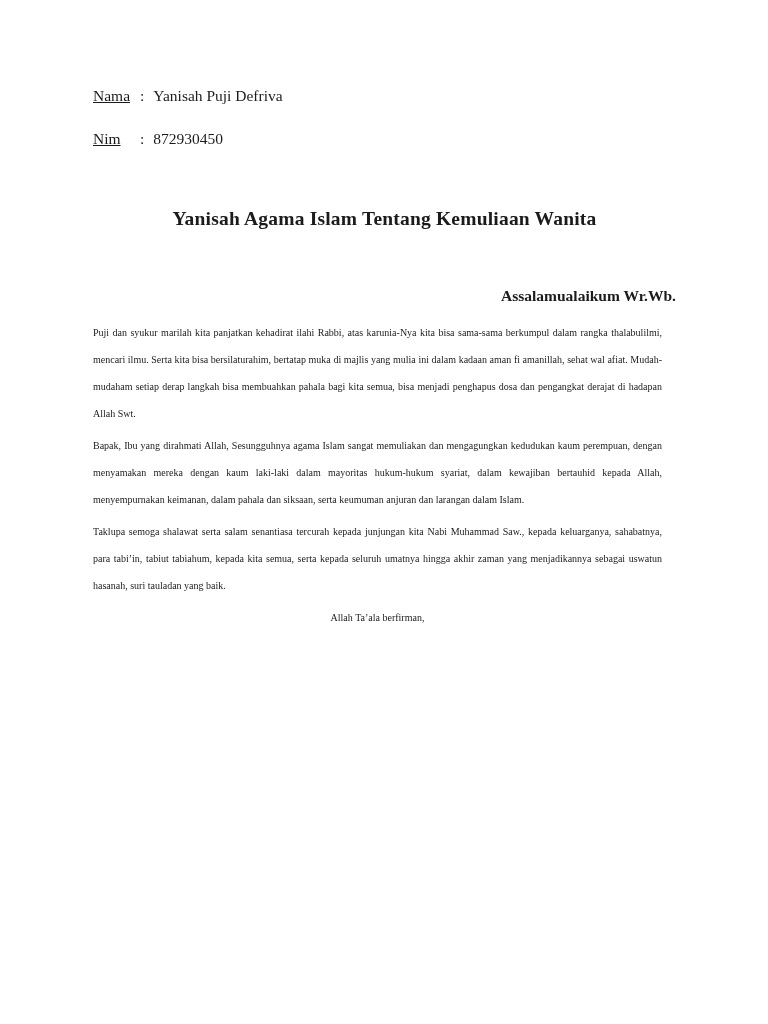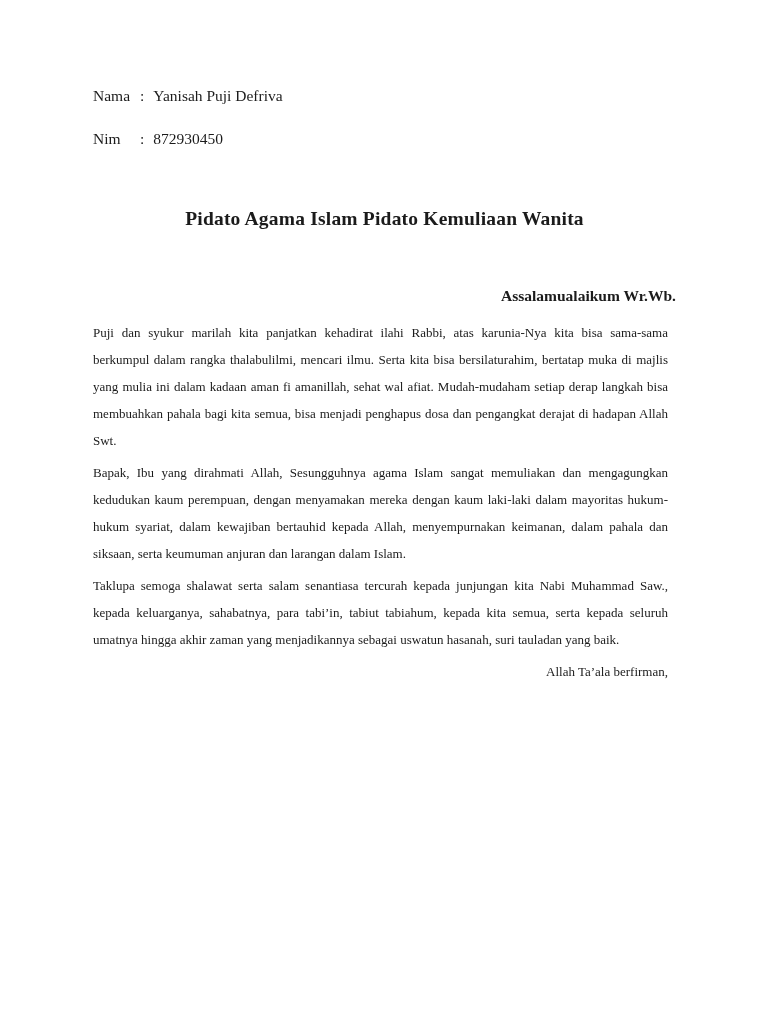--- a/index.html
+++ b/index.html
@@ -22,20 +22,21 @@
     font-size: 15.5px;
     line-height: 20px;
     white-space: nowrap;
   }
   .field-row + .field-row {
     margin-top: 23px;
   }
   .field-label {
     display: inline-block;
     width: 47px;
+    text-decoration: underline;
   }
   .field-sep {
     display: inline-block;
     margin-right: 9px;
   }
   h1.doc-title {
     margin: 56px 0 0 0;
     text-align: center;
     font-size: 19.5px;
     font-weight: bold;
@@ -43,49 +44,49 @@
     letter-spacing: 0.2px;
   }
   p.greeting {
     margin: 53px 0 0 0;
     font-size: 15.5px;
     font-weight: bold;
     line-height: 20px;
     text-align: right;
   }
   p.body-par {
-    margin: 13px 8px 0 0;
-    font-size: 13px;
+    margin: 13px 14px 0 0;
+    font-size: 10px;
     line-height: 27px;
     text-align: justify;
   }
   p.body-par + p.body-par {
     margin-top: 5px;
   }
   p.body-par.short-line {
-    text-align: right;
+    text-align: center;
   }
   p.body-par.quote {
     margin-top: 12px;
   }
 </style>
 </head>
 <body>
 
 <div class="page">
 
   <div class="field-row">
     <span class="field-label">Nama</span><span class="field-sep">:</span><span class="field-value">Yanisah Puji Defriva</span>
   </div>
 
   <div class="field-row">
     <span class="field-label">Nim</span><span class="field-sep">:</span><span class="field-value">872930450</span>
   </div>
 
-  <h1 class="doc-title">Pidato Agama Islam Pidato Kemuliaan Wanita</h1>
+  <h1 class="doc-title">Yanisah Agama Islam Tentang Kemuliaan Wanita</h1>
 
   <p class="greeting">Assalamualaikum Wr.Wb.</p>
 
   <p class="body-par">Puji dan syukur marilah kita panjatkan kehadirat ilahi Rabbi, atas karunia-Nya kita bisa sama-sama berkumpul dalam rangka thalabulilmi, mencari ilmu. Serta kita bisa bersilaturahim, bertatap muka di majlis yang mulia ini dalam kadaan aman fi amanillah, sehat wal afiat. Mudah-mudaham setiap derap langkah bisa membuahkan pahala bagi kita semua, bisa menjadi penghapus dosa dan pengangkat derajat di hadapan Allah Swt.</p>
 
   <p class="body-par">Bapak, Ibu yang dirahmati Allah, Sesungguhnya agama Islam sangat memuliakan dan mengagungkan kedudukan kaum perempuan, dengan menyamakan mereka dengan kaum laki-laki dalam mayoritas hukum-hukum syariat, dalam kewajiban bertauhid kepada Allah, menyempurnakan keimanan, dalam pahala dan siksaan, serta keumuman anjuran dan larangan dalam Islam.</p>
 
   <p class="body-par">Taklupa semoga shalawat serta salam senantiasa tercurah kepada junjungan kita Nabi Muhammad Saw., kepada keluarganya, sahabatnya, para tabi’in, tabiut tabiahum, kepada kita semua, serta kepada seluruh umatnya hingga akhir zaman yang menjadikannya sebagai uswatun hasanah, suri tauladan yang baik.</p>
 
   <p class="body-par short-line">Allah Ta’ala berfirman,</p>

